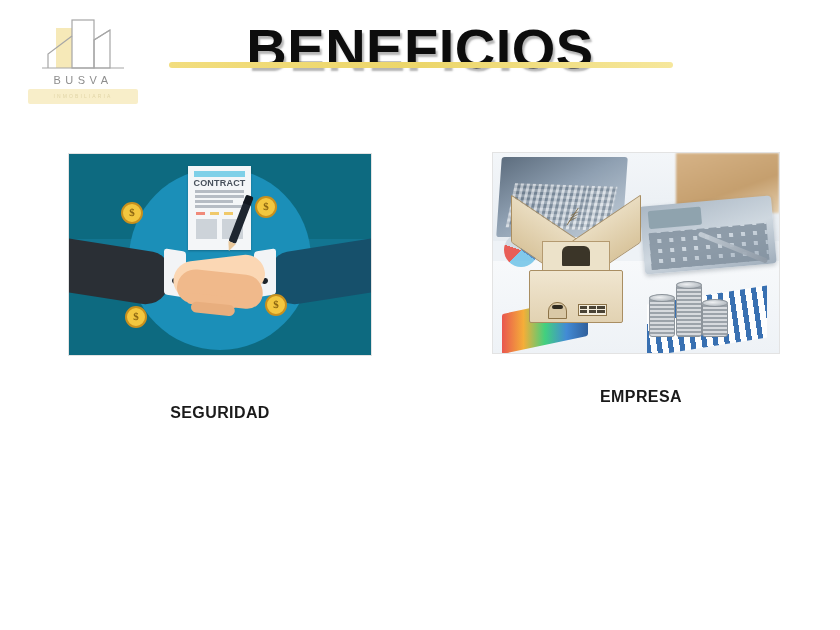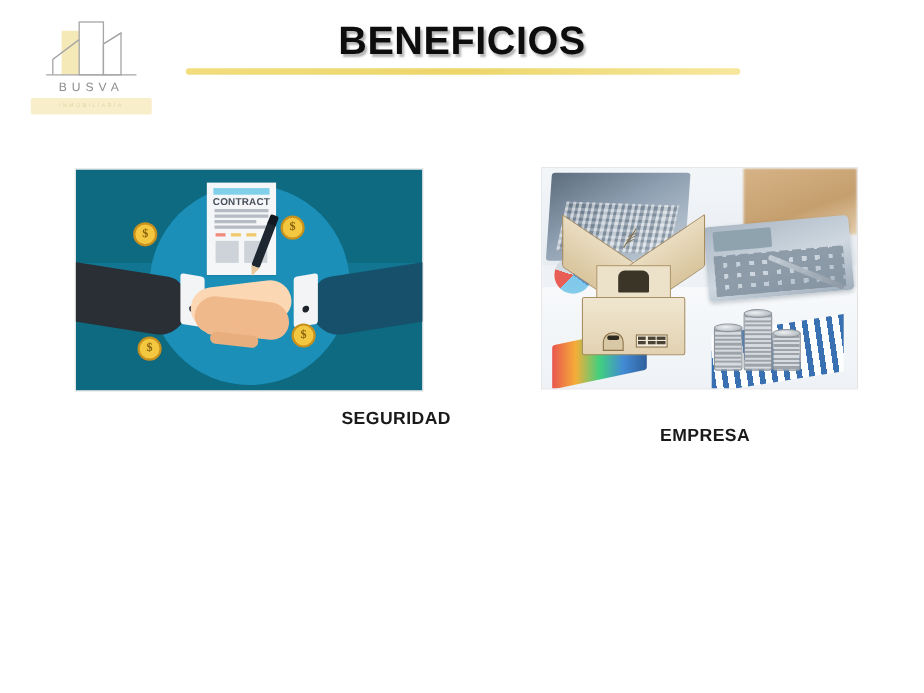--- a/index.html
+++ b/index.html
@@ -74,39 +74,39 @@
     overflow: hidden;
   }
 
   
   .title {
     position: absolute;
     left: 0;
     top: 16px;
     width: 840px;
     text-align: center;
-    font-size: 36px;
+    font-size: 56px;
     font-weight: bold;
     letter-spacing: 0.5px;
     color: #0d0d0d;
     text-shadow: 2px 3px 2px rgba(120,120,120,.55);
     font-family: "Liberation Sans", sans-serif;
   }
   .title-rule {
     position: absolute;
     left: 169px;
     top: 62px;
     width: 504px;
     height: 6px;
     background: linear-gradient(90deg, #f2dd7e 0%, #ecd66a 50%, #f6e79c 100%);
     border-radius: 3px;
   }
 
   
-  .card-left  { position: absolute; left: 68px;  top: 153px; width: 304px; height: 203px; padding-left: 13px; }
+  .card-left  { position: absolute; left: 68px;  top: 153px; width: 304px; height: 203px; }
   .card-right { position: absolute; left: 492px; top: 152px; width: 288px; height: 202px; }
 
   .photo {
     position: absolute;
     inset: 0;
     overflow: hidden;
     border: 1px solid #e3e3e3;
     box-sizing: border-box;
   }
 
@@ -369,21 +369,21 @@
     opacity: .9;
   }
 
   
   .caption {
     position: absolute;
     text-align: center;
     font-family: "Liberation Sans", sans-serif;
     color: #1a1a1a;
   }
-  .cap-left  { left: 30px;  top: 372px; width: 380px; text-align: right; }
+  .cap-left  { left: 30px;  top: 404px; width: 380px; }
   .cap-right { left: 462px; top: 388px; width: 358px; }
   .cap-head {
     font-size: 16px;
     font-weight: bold;
     letter-spacing: .4px;
     margin-bottom: 4px;
   }
   .cap-body {
     font-size: 16.5px;
     line-height: 1.48;

